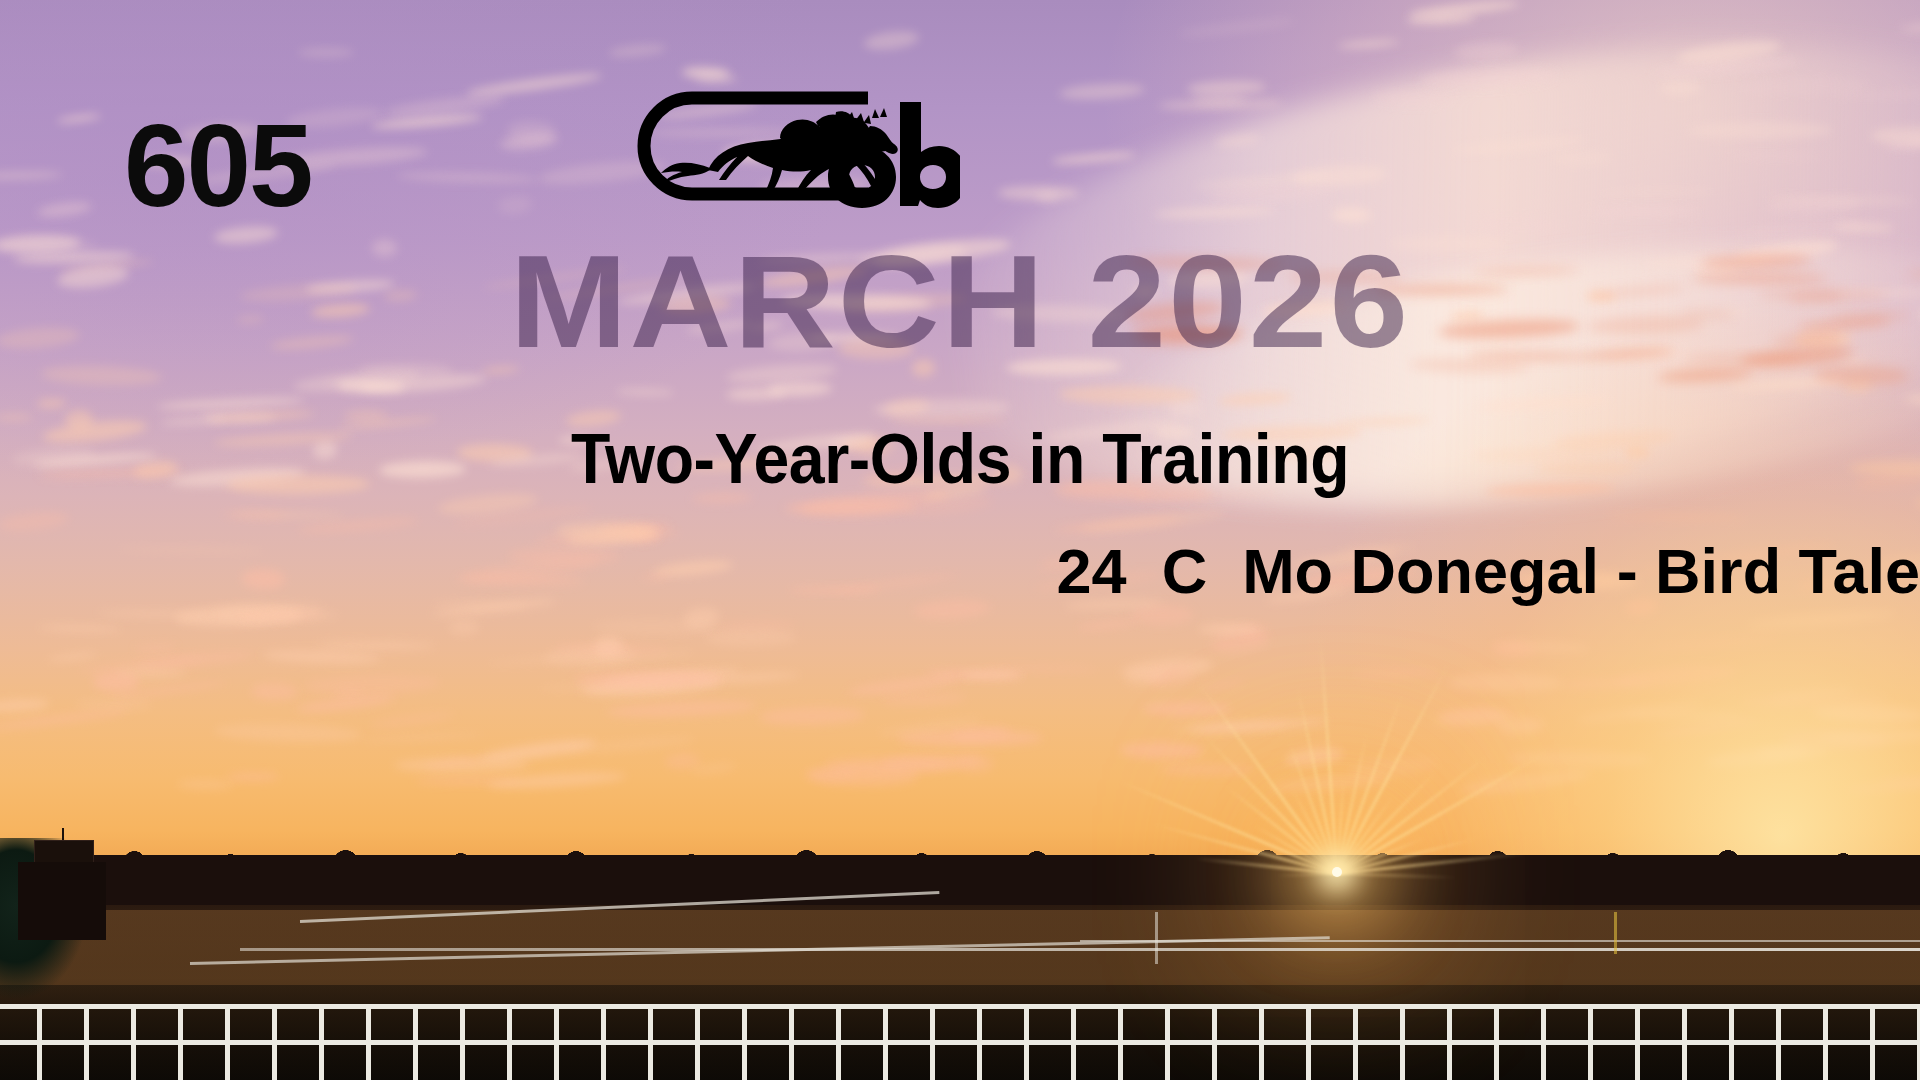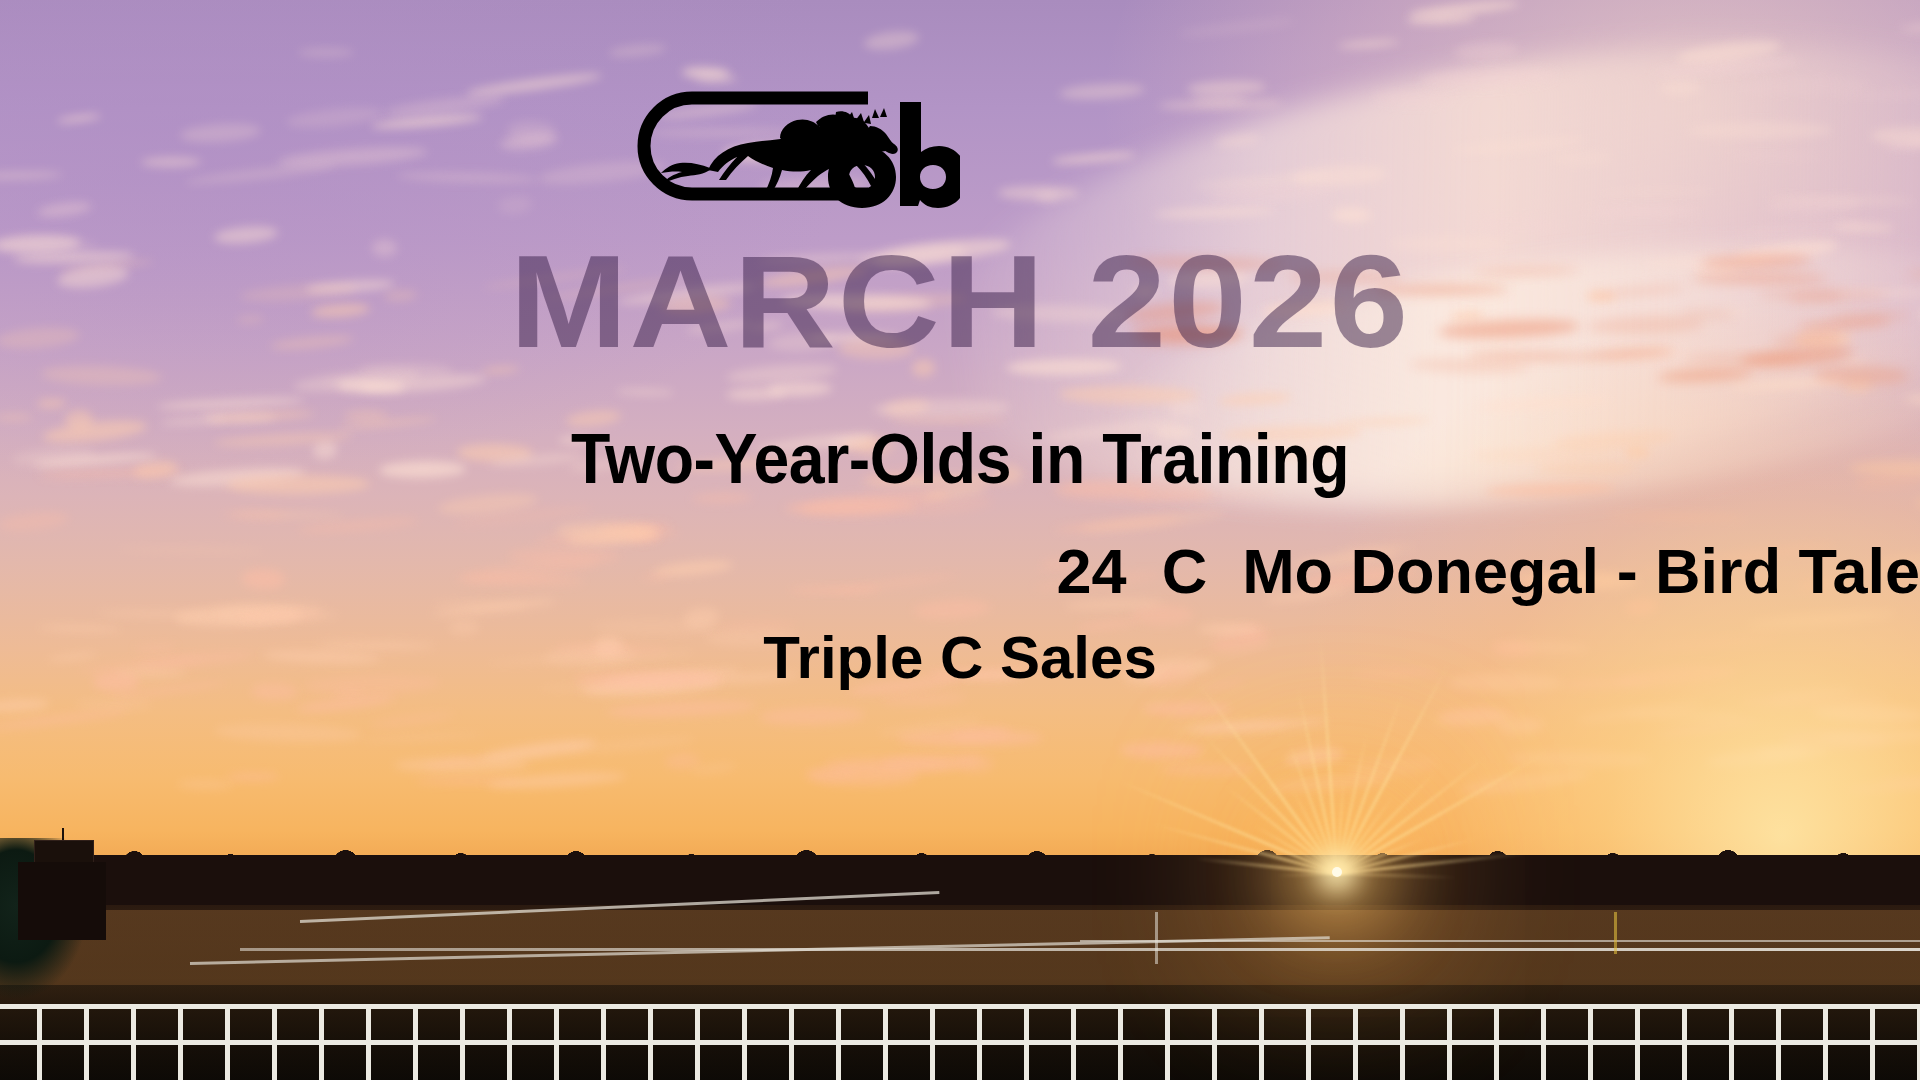--- a/index.html
+++ b/index.html
@@ -703,20 +703,21 @@
       <div class="post" style="left: 1682px;"></div>
       <div class="post" style="left: 1729px;"></div>
       <div class="post" style="left: 1776px;"></div>
       <div class="post" style="left: 1823px;"></div>
       <div class="post" style="left: 1870px;"></div>
       <div class="post" style="left: 1917px;"></div>
     </div>
   <div class="rail-near-top"></div>
   <div class="rail-near-bot"></div>
 
+  <div class="hip">605</div>
 
   <div class="logo">
     <svg viewBox="0 0 330 128" xmlns="http://www.w3.org/2000/svg" aria-hidden="true">
 
       <g>
         <path d="M 238 16 L 62 16 A 46 46 0 0 0 62 112 L 238 112" fill="none" stroke="#000" stroke-width="13" stroke-linecap="butt"></path>
       </g>
 
       <g fill="#000">
 
@@ -780,15 +781,14 @@
                  L350 104 C352 110 356 112 362 112 C368 112 371 110 371 107
                  C371 104 367 102 359 100 L352 98 C340 95 334 89 334 81
                  C334 71 345 64 361 64 C377 64 387 71 389 83 Z"></path>
       </g>
     </svg>
   </div>
 
   <div class="month-year">MARCH 2026</div>
   <div class="headline">Two-Year-Olds in Training</div>
   <div class="lotline">24  C  Mo Donegal - Bird Tale</div>
-  <div class="consignor">Triple C Sales</div>
 
 </div>
 
 </body></html>

